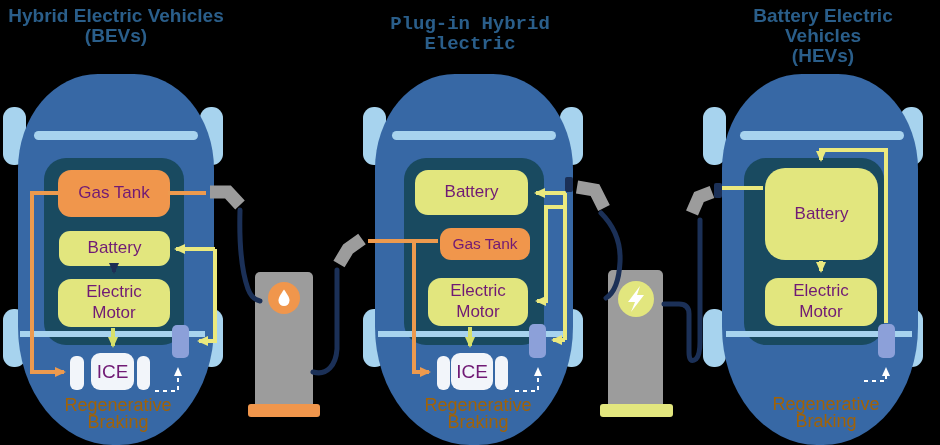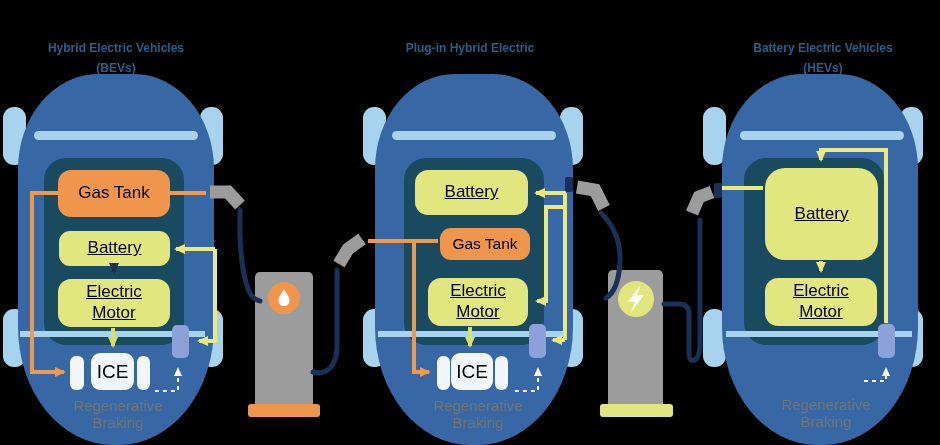--- a/index.html
+++ b/index.html
@@ -5,43 +5,43 @@
   html,body{margin:0;padding:0;background:#000;}
   .stage{position:relative;width:940px;height:445px;background:#000;overflow:hidden;
          font-family:"Liberation Sans",sans-serif;}
   .abs{position:absolute;}
   .car-body{background:#3768A5;border-radius:80px 80px 95px 95px / 95px 95px 118px 118px;}
   .wheel{background:#A7D3EE;border-radius:11px;width:23px;height:58px;}
   .windshield{background:#A7D3EE;border-radius:5px;height:9px;}
   .axle{background:#A7D3EE;height:6px;}
   .panel{background:#194A60;border-radius:22px;}
   .gbox{display:flex;align-items:center;justify-content:center;text-align:center;
-        color:#000000;font-size:17px;line-height:1.22;}
+        color:#701a75;font-size:17px;line-height:1.22;}
   .tank{background:#F0964C;border-radius:13px;}
-  .ybox{background:#E2E67E;border-radius:13px;text-decoration:underline;}
+  .ybox{background:#E2E67E;border-radius:13px;}
   .icebar{background:#F2F5FA;border-radius:6px;width:14px;height:34px;}
   .icebox{background:#F2F5FA;border-radius:9px;font-size:19px;}
   .regen-comp{background:#8CA0D9;border-radius:5px;width:17px;height:34px;}
-  .regen-label{color:#737373;font-size:15px;text-align:center;line-height:17px;}
-  .title{color:#2A5E8A;font-weight:700;font-size:12px;text-align:center;line-height:20px;margin-top:32px;}
+  .regen-label{color:#a16207;font-size:18px;text-align:center;line-height:17px;}
+  .title{color:#2A5E8A;font-weight:700;font-size:19px;text-align:center;line-height:20px;}
   .title span{display:block;}
   .station-body{background:#9C9C9C;border-radius:5px 5px 0 0;}
   .station-base{border-radius:3px;height:13px;}
   svg.overlay{position:absolute;left:0;top:0;pointer-events:none;}
 </style>
 </head>
 <body>
 
 <div class="stage">
 
   <div class="abs title" style="left:6px;top:6px;width:220px;">
     <span>Hybrid Electric Vehicles</span>
     <span>(BEVs)</span>
   </div>
-  <div class="abs title" style="left:360px;top:6px;width:220px;">
+  <div class="abs title" style="left:360px;top:14px;width:220px;font-family:Liberation Mono, monospace;">
     <span>Plug-in Hybrid Electric</span>
   </div>
   <div class="abs title" style="left:713px;top:6px;width:220px;">
     <span>Battery Electric Vehicles</span>
     <span>(HEVs)</span>
   </div>
 
   <div class="abs wheel" style="left:3px;top:107px;"></div>
   <div class="abs wheel" style="left:200px;top:107px;"></div>
   <div class="abs wheel" style="left:3px;top:309px;"></div>

